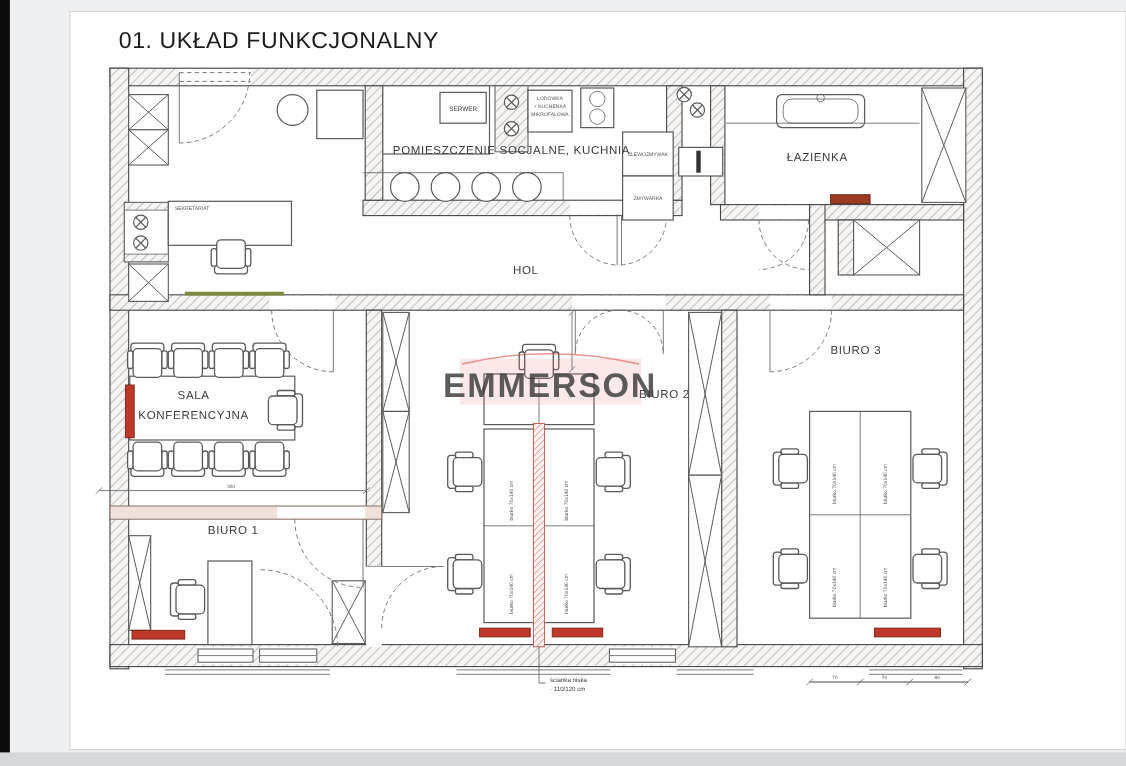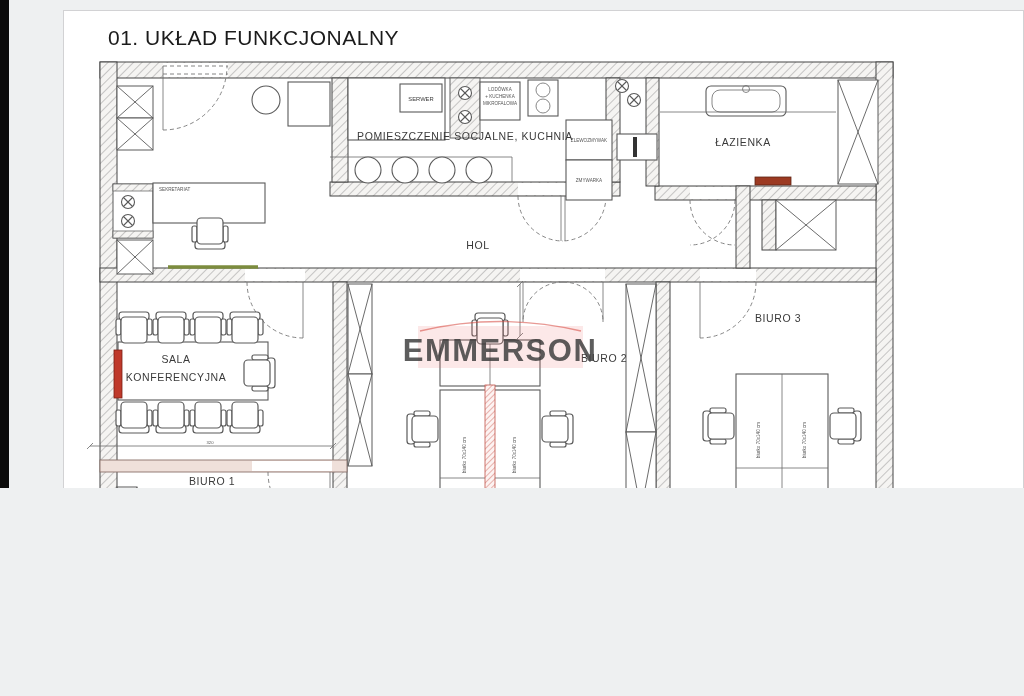--- a/index.html
+++ b/index.html
@@ -1,16 +1,16 @@
 <!DOCTYPE html>
 <html><head>
 <meta charset="utf-8">
 <style>
   html,body{margin:0;padding:0;background:#eef0f1;font-family:"Liberation Sans",sans-serif;}
-  #canvas{position:relative;width:1024px;height:488px;overflow:hidden;background:#eef0f1;}
+  #canvas{position:relative;width:1024px;height:696px;overflow:hidden;background:#eef0f1;}
   #leftbar{position:absolute;left:0;top:0;width:9px;height:696px;background:#0b0b0b;}
   #page{position:absolute;left:63px;top:10px;width:961px;height:672px;background:#ffffff;border:1px solid #d2d2d4;box-sizing:border-box;}
   #bottomband{position:absolute;left:0;top:684px;width:1024px;height:12px;background:#d7d8dc;}
   #title{position:absolute;left:108px;top:26px;font-size:21px;letter-spacing:0.5px;color:#1b1b1b;font-weight:500;}
   svg{position:absolute;left:0;top:0;}
   svg text{font-family:"Liberation Sans",sans-serif;fill:#3a3a3a;}
   .wall{fill:url(#hatch);stroke:#454545;stroke-width:1;}
   .gap{fill:#ffffff;stroke:none;}
   .furn{fill:#ffffff;stroke:#5a5a5a;stroke-width:1.1;}
   .thin{fill:none;stroke:#6a6a6a;stroke-width:0.8;}

